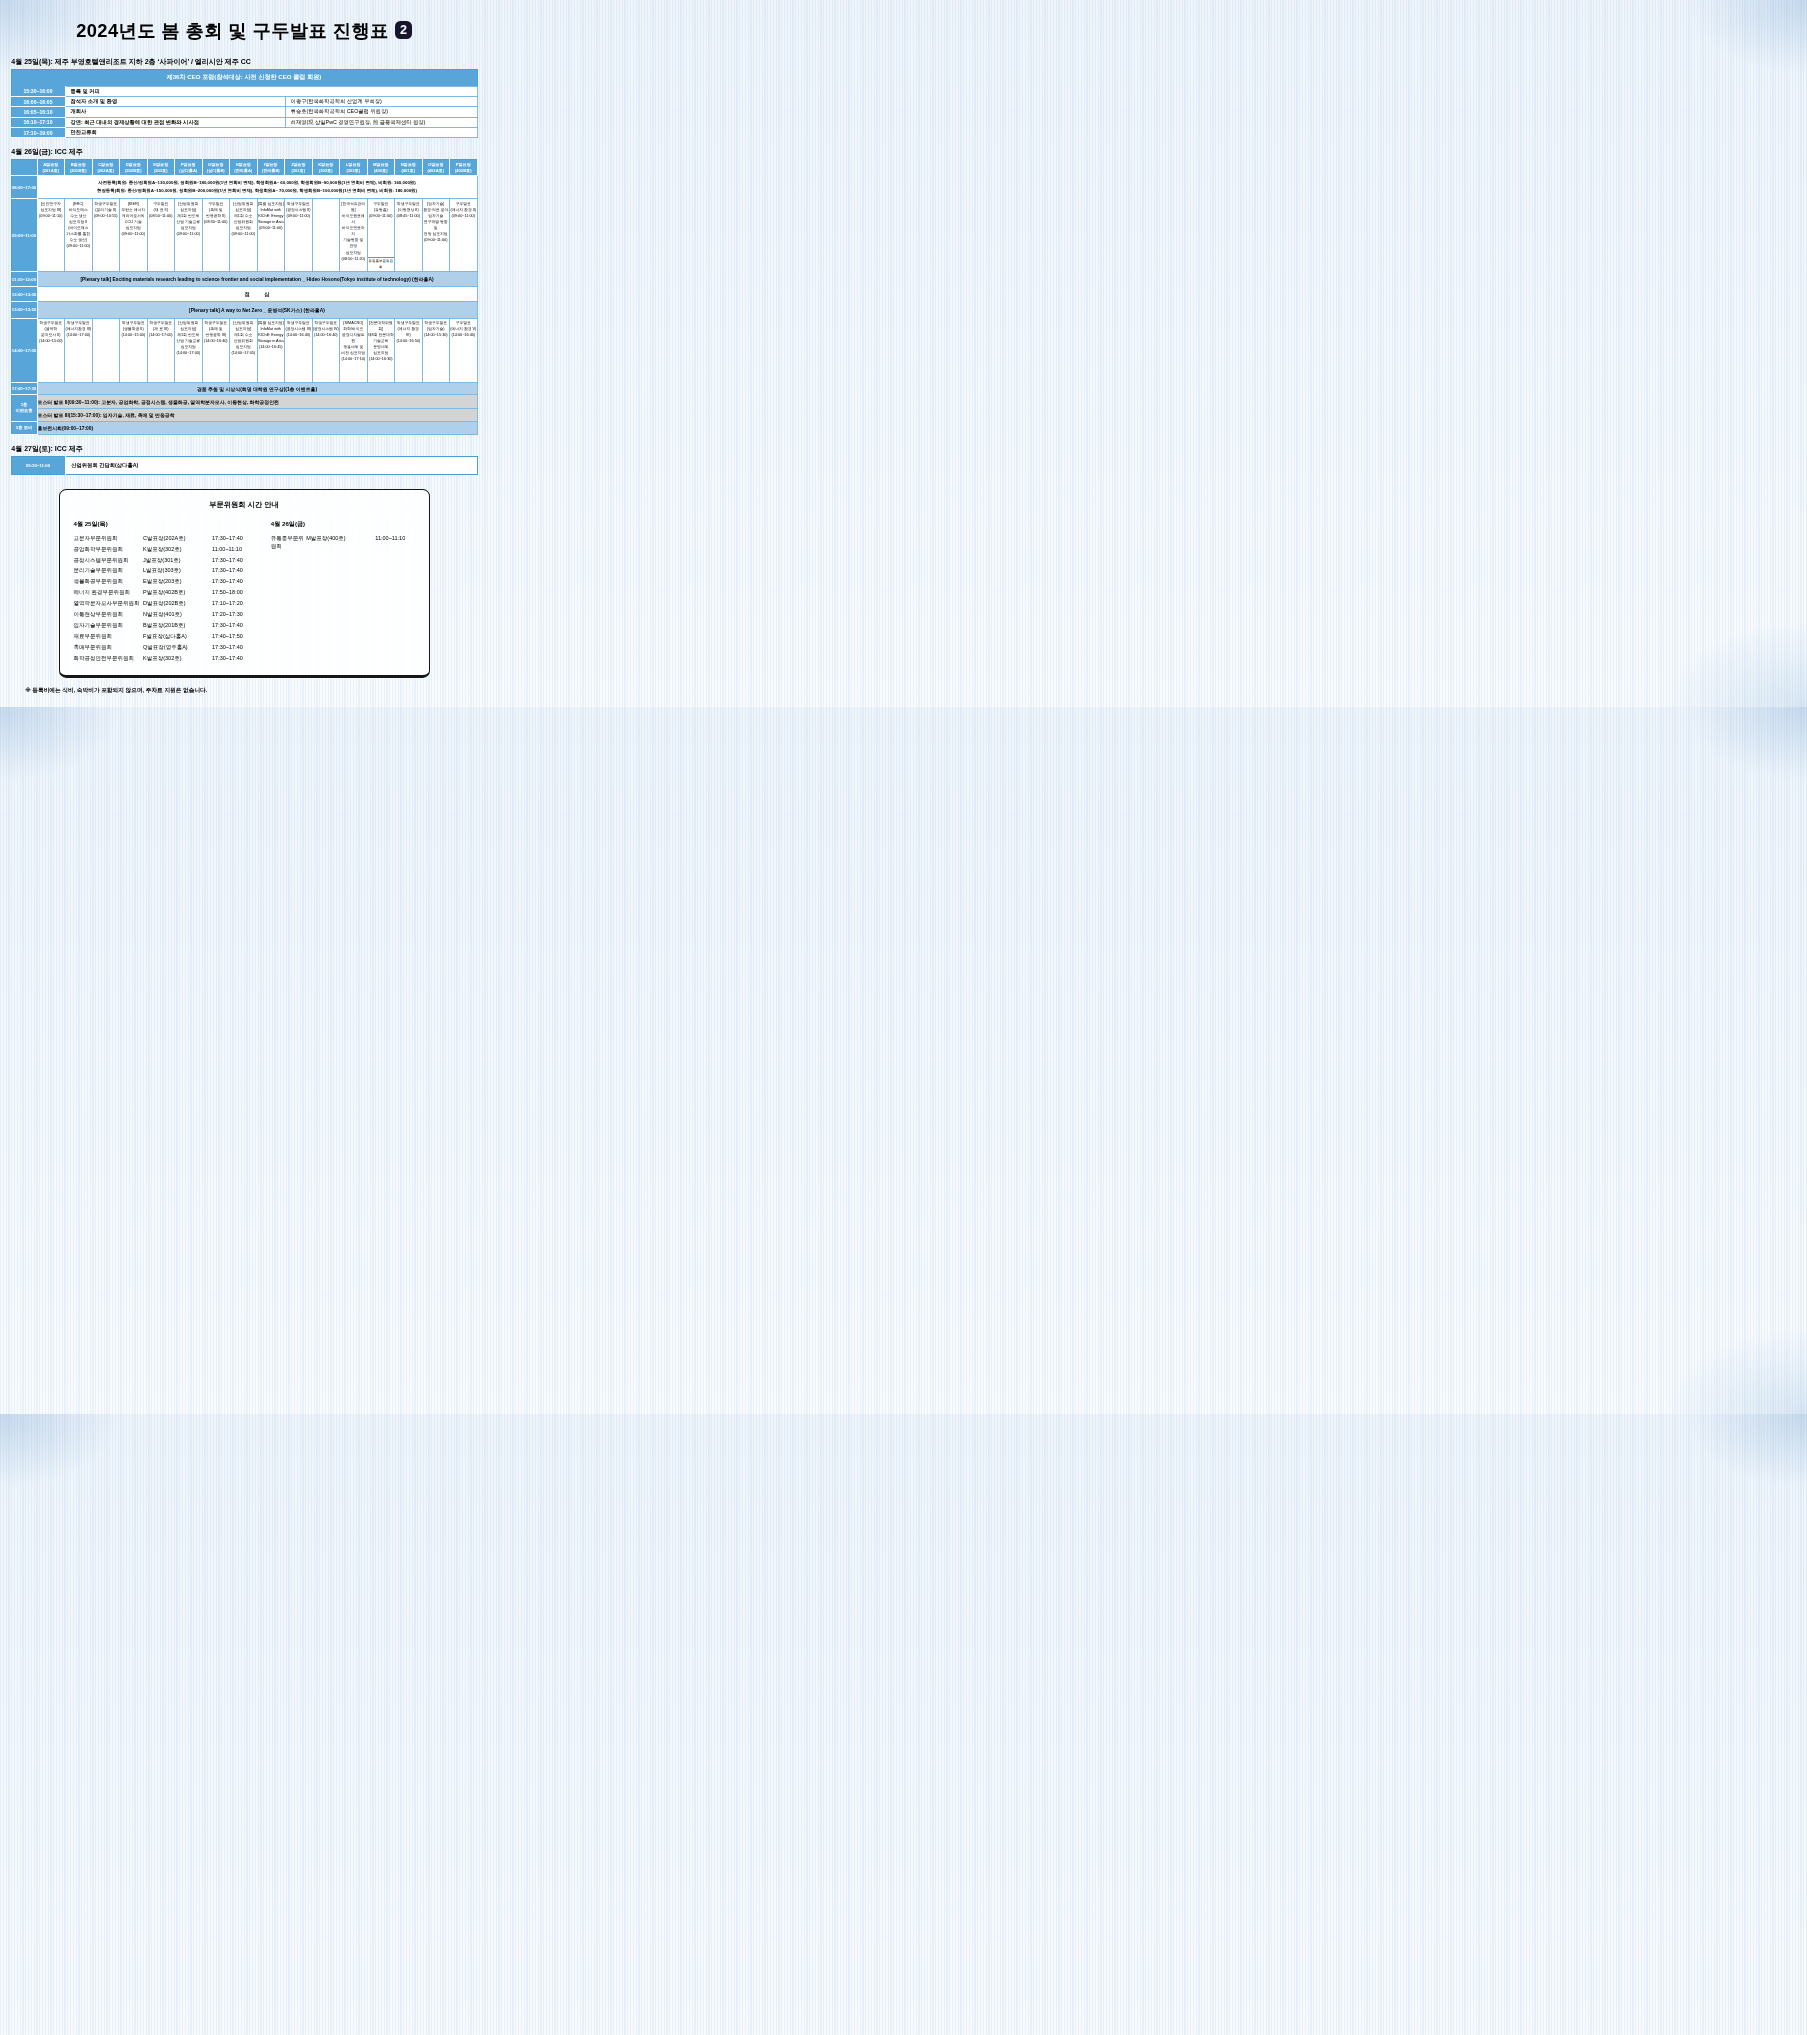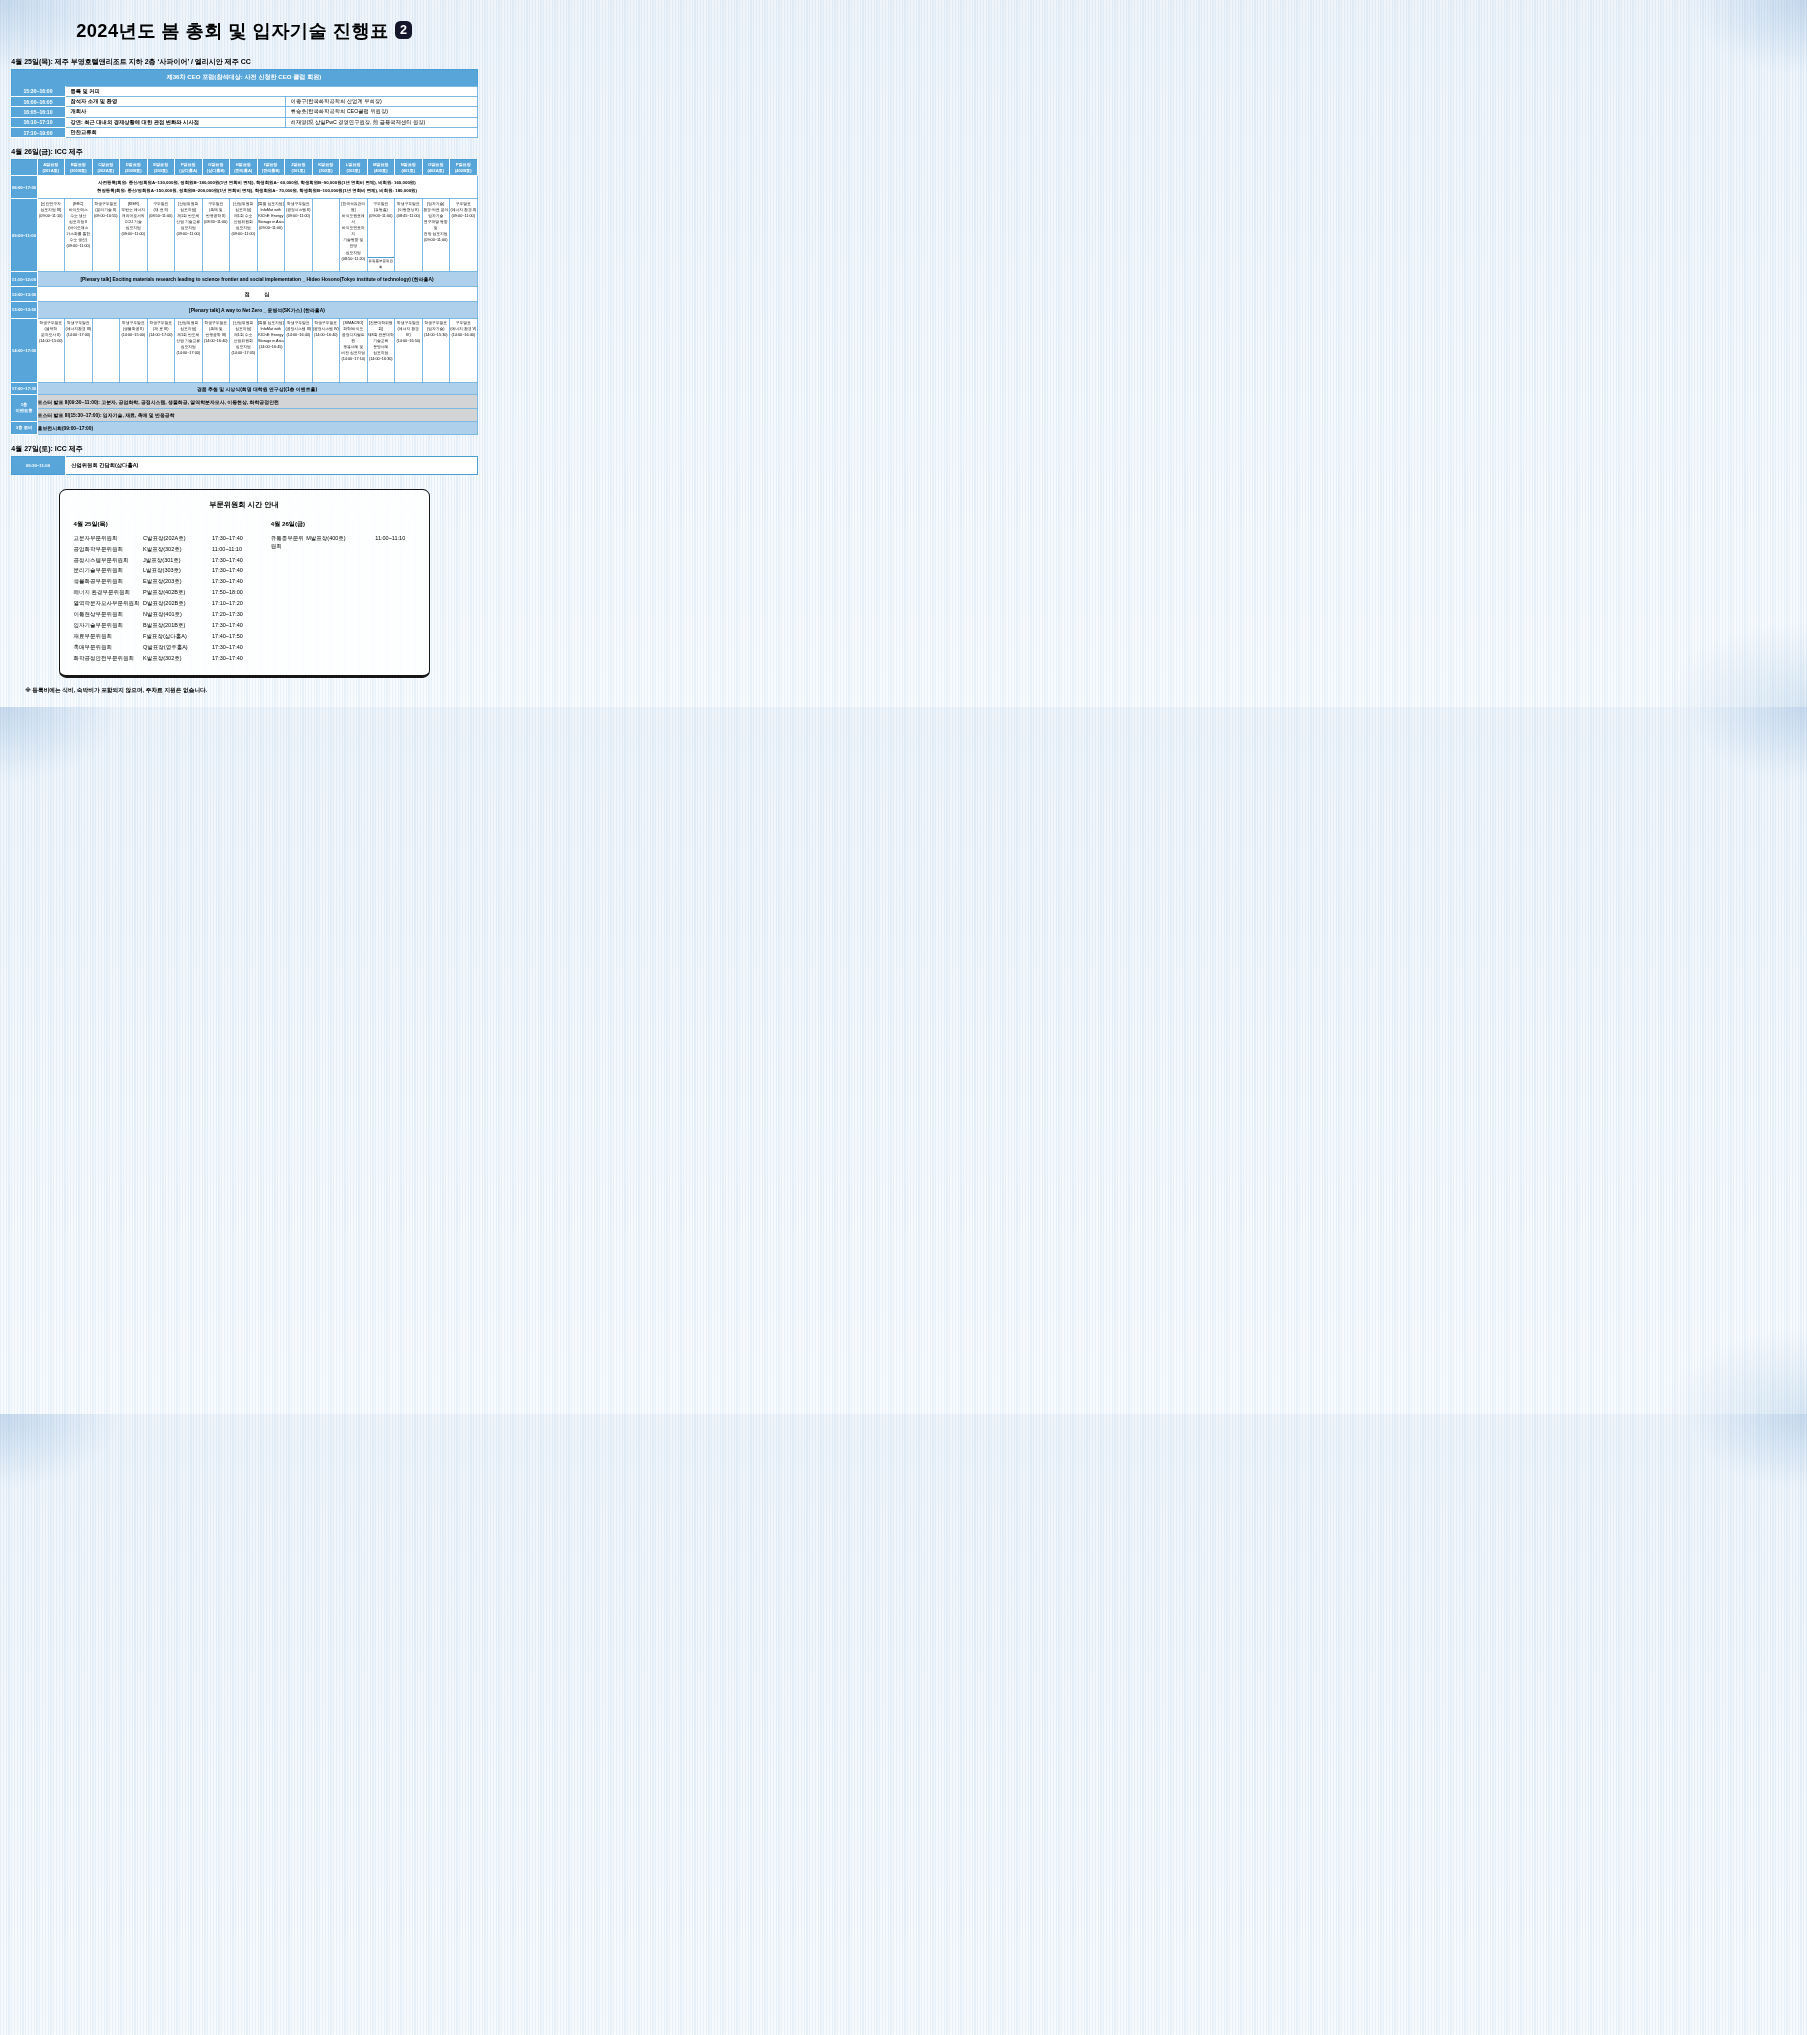--- a/index.html
+++ b/index.html
@@ -73,21 +73,21 @@
   .comm-row{display:grid;grid-template-columns:1fr 69px 49px;font-size:5.5px;line-height:1.55;margin-bottom:2.4px;}
   .comm-row .cv{}
   .footnote{font-size:5.7px;font-weight:700;margin:9px 0 0 14.7px;}
 </style>
 </head>
 <body>
 
 <div class="page">
 
   <div class="title-wrap">
-    <span class="main-title">2024년도 봄 총회 및 입자기술 진행표</span>
+    <span class="main-title">2024년도 봄 총회 및 구두발표 진행표</span>
     <span class="badge2">2</span>
   </div>
 
   <div class="sec-head">4월 25일(목): 제주 부영호텔앤리조트 지하 2층 ‘사파이어’ / 엘리시안 제주 CC</div>
   <table class="sched frame ceo">
     <colgroup>
         <col style="width:54px">
         <col>
         <col style="width:191px">
       </colgroup>

